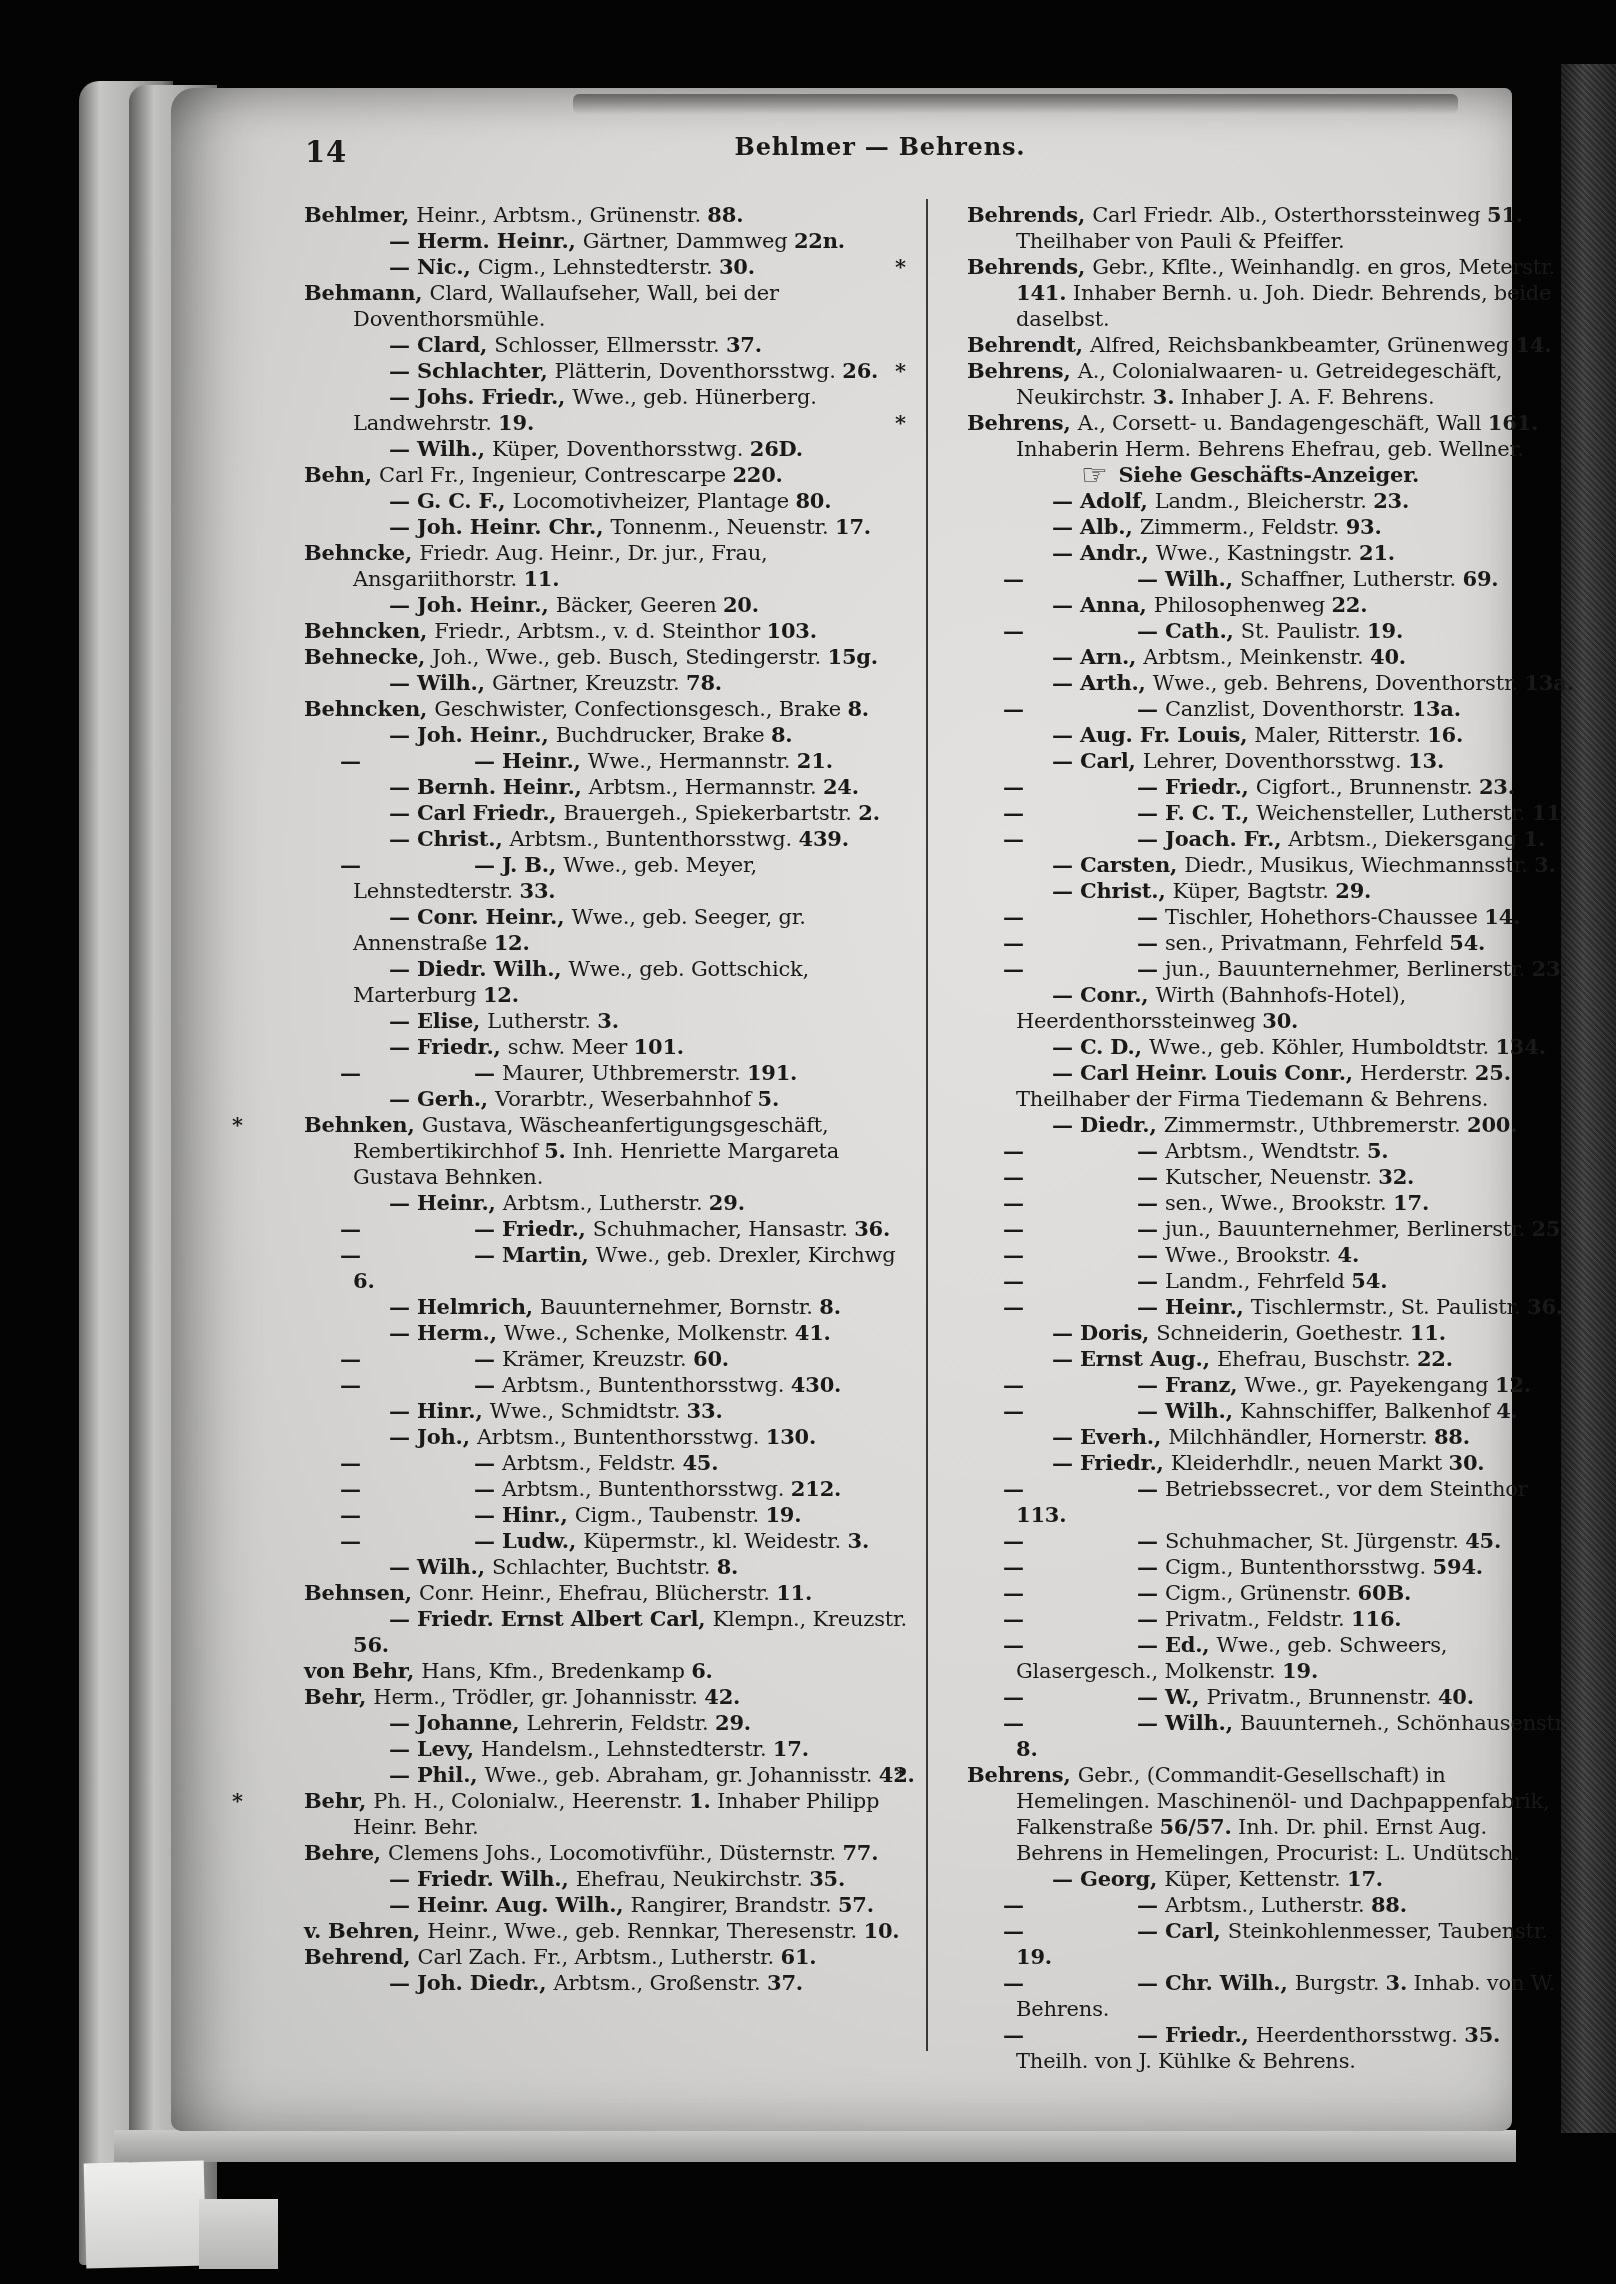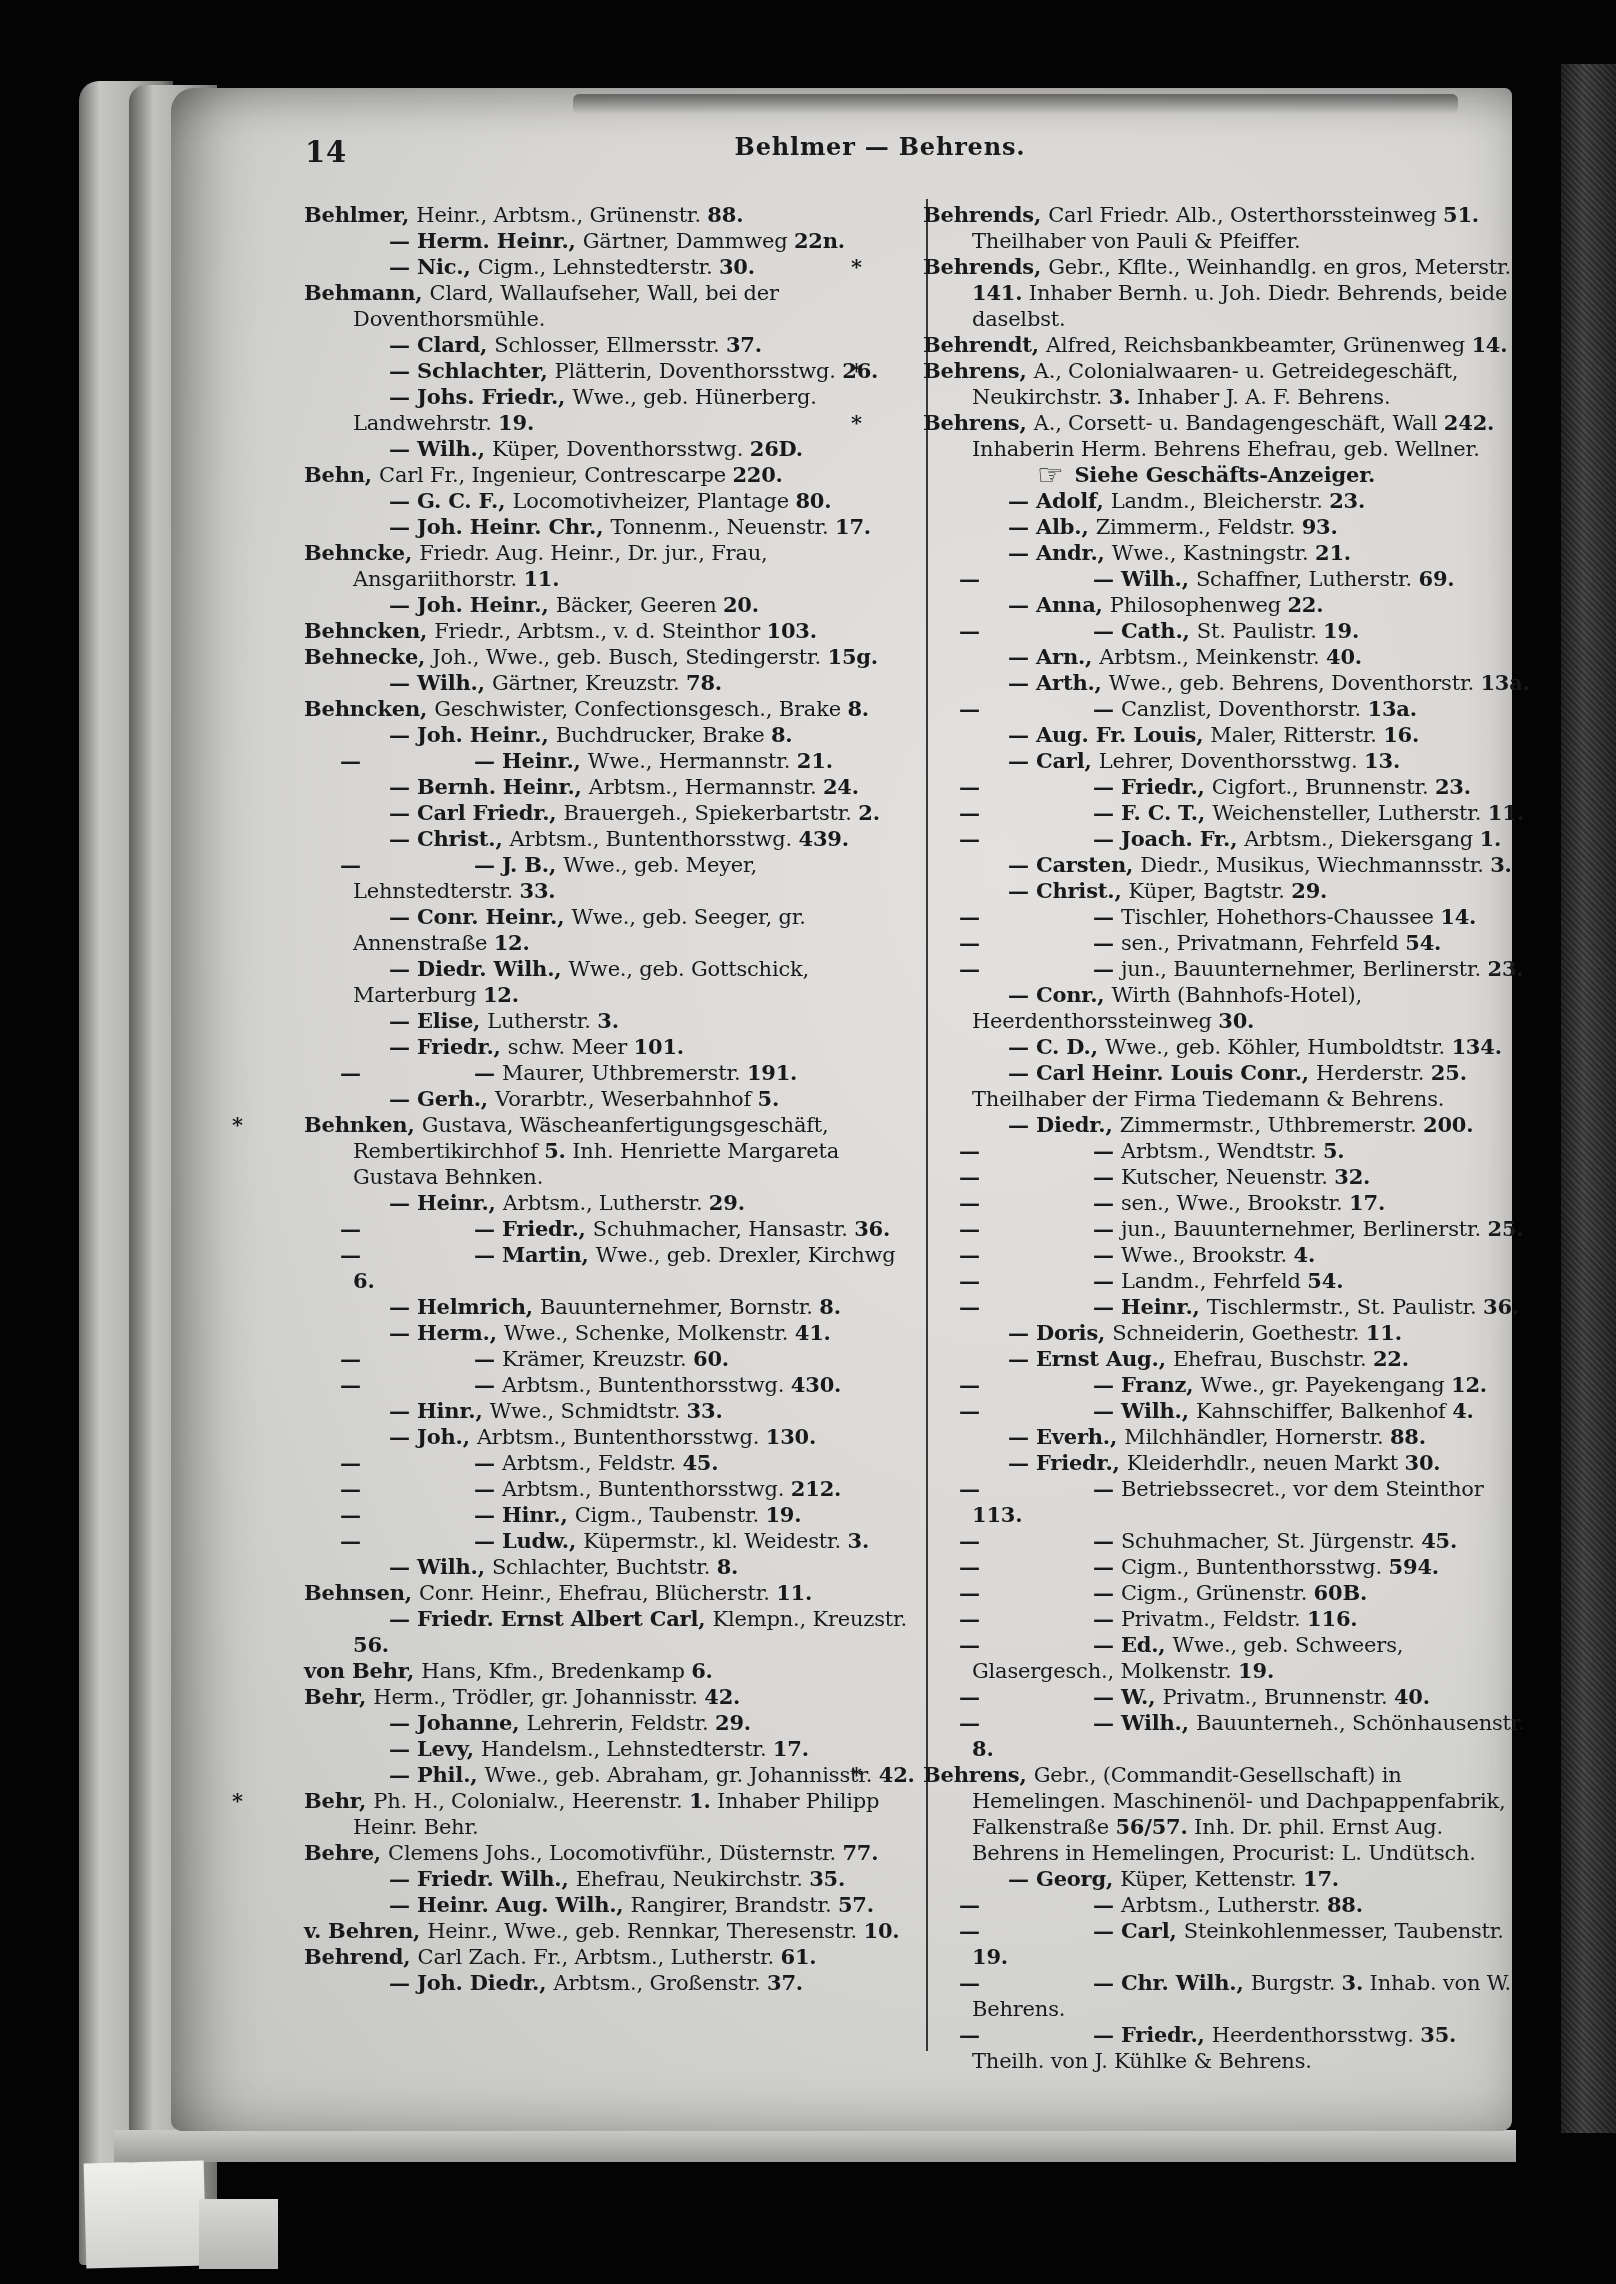--- a/index.html
+++ b/index.html
@@ -39,21 +39,21 @@
     content:"";position:absolute;left:30%;top:6px;width:66%;height:20px;
     background:linear-gradient(180deg,rgba(10,10,10,.45),rgba(10,10,10,0));
     border-radius:6px;
   }
   
   .pageno{position:absolute;left:134px;top:47px;font-size:29px;font-weight:bold;color:var(--ink);letter-spacing:0.8px;}
   .runhead{position:absolute;left:134px;top:44px;width:1150px;text-align:center;font-size:24px;font-weight:bold;color:var(--ink);letter-spacing:0.8px;}
   .divider{position:absolute;left:755px;top:111px;width:2.3px;height:1852px;background:#1c1c1c;opacity:.85;}
   .col{position:absolute;top:114px;width:611px;font-size:21px;line-height:26px;color:var(--ink);letter-spacing:-0.2px;}
   .col.left{left:133px;}
-  .col.right{left:752px;}
+  .col.right{left:796px;}
   .entry{padding-left:49px;text-indent:-49px;}
   .entry .name{font-weight:bold;}
   .entry b{font-weight:bold;}
   .sp{display:inline-block;width:85px;}
   .dash{display:inline-block;width:85px;font-weight:bold;}
   .star{display:inline-block;width:23px;margin-left:-23px;font-weight:bold;}
   .entry.notice{padding-left:114px;text-indent:0;font-weight:bold;}
   .hand{font-size:30px;vertical-align:-3px;padding-right:10.7px;font-weight:normal;}
 </style>
 </head>
@@ -128,21 +128,21 @@
       <div class="entry"><span class="sp"></span><span style="font-weight: bold;">— </span><span class="name">Heinr. Aug. Wilh., </span><span>Rangirer, Brandstr. <b>57.</b></span></div>
       <div class="entry"><span class="name">v. Behren, </span><span>Heinr., Wwe., geb. Rennkar, Theresenstr. <b>10.</b></span></div>
       <div class="entry"><span class="name">Behrend, </span><span>Carl Zach. Fr., Arbtsm., Lutherstr. <b>61.</b></span></div>
       <div class="entry"><span class="sp"></span><span style="font-weight: bold;">— </span><span class="name">Joh. Diedr., </span><span>Arbtsm., Großenstr. <b>37.</b></span></div>
     </div>
   <div class="col right" id="col-right">
       <div class="entry"><span class="name">Behrends, </span><span>Carl Friedr. Alb., Osterthorssteinweg <b>51.</b> Theilhaber von Pauli &amp; Pfeiffer.</span></div>
       <div class="entry"><span class="star">*</span><span class="name">Behrends, </span><span>Gebr., Kflte., Weinhandlg. en gros, Meterstr. <b>141.</b> Inhaber Bernh. u. Joh. Diedr. Behrends, beide daselbst.</span></div>
       <div class="entry"><span class="name">Behrendt, </span><span>Alfred, Reichsbankbeamter, Grünenweg <b>14.</b></span></div>
       <div class="entry"><span class="star">*</span><span class="name">Behrens, </span><span>A., Colonialwaaren- u. Getreidegeschäft, Neukirchstr. <b>3.</b> Inhaber J. A. F. Behrens.</span></div>
-      <div class="entry"><span class="star">*</span><span class="name">Behrens, </span><span>A., Corsett- u. Bandagengeschäft, Wall <b>242.</b> Inhaberin Herm. Behrens Ehefrau, geb. Wellner.</span></div>
+      <div class="entry"><span class="star">*</span><span class="name">Behrens, </span><span>A., Corsett- u. Bandagengeschäft, Wall <b>161.</b> Inhaberin Herm. Behrens Ehefrau, geb. Wellner.</span></div>
       <div class="entry notice"><span class="hand">☞</span><span>Siehe Geschäfts-Anzeiger.</span></div>
       <div class="entry"><span class="sp"></span><span style="font-weight: bold;">— </span><span class="name">Adolf, </span><span>Landm., Bleicherstr. <b>23.</b></span></div>
       <div class="entry"><span class="sp"></span><span style="font-weight: bold;">— </span><span class="name">Alb., </span><span>Zimmerm., Feldstr. <b>93.</b></span></div>
       <div class="entry"><span class="sp"></span><span style="font-weight: bold;">— </span><span class="name">Andr., </span><span>Wwe., Kastningstr. <b>21.</b></span></div>
       <div class="entry"><span class="sp"></span><span class="dash">—</span><span style="font-weight: bold;">— </span><span class="name">Wilh., </span><span>Schaffner, Lutherstr. <b>69.</b></span></div>
       <div class="entry"><span class="sp"></span><span style="font-weight: bold;">— </span><span class="name">Anna, </span><span>Philosophenweg <b>22.</b></span></div>
       <div class="entry"><span class="sp"></span><span class="dash">—</span><span style="font-weight: bold;">— </span><span class="name">Cath., </span><span>St. Paulistr. <b>19.</b></span></div>
       <div class="entry"><span class="sp"></span><span style="font-weight: bold;">— </span><span class="name">Arn., </span><span>Arbtsm., Meinkenstr. <b>40.</b></span></div>
       <div class="entry"><span class="sp"></span><span style="font-weight: bold;">— </span><span class="name">Arth., </span><span>Wwe., geb. Behrens, Doventhorstr. <b>13a.</b></span></div>
       <div class="entry"><span class="sp"></span><span class="dash">—</span><span style="font-weight: bold;">— </span><span>Canzlist, Doventhorstr. <b>13a.</b></span></div>

